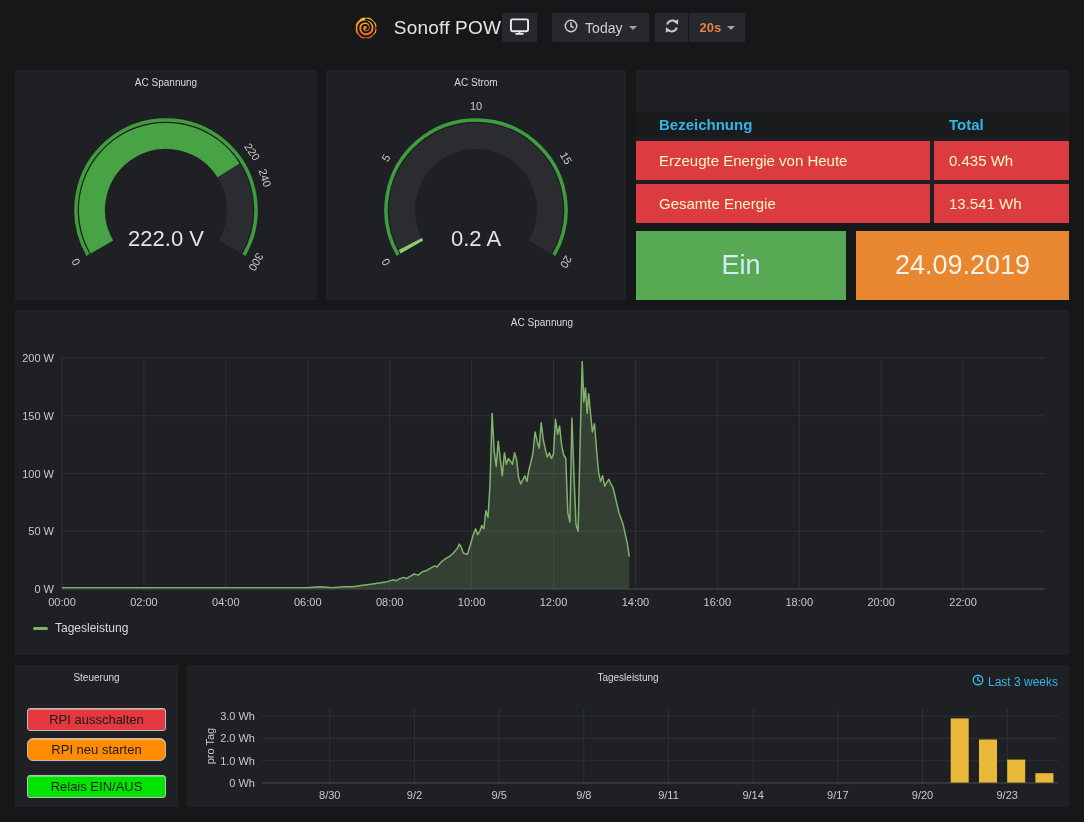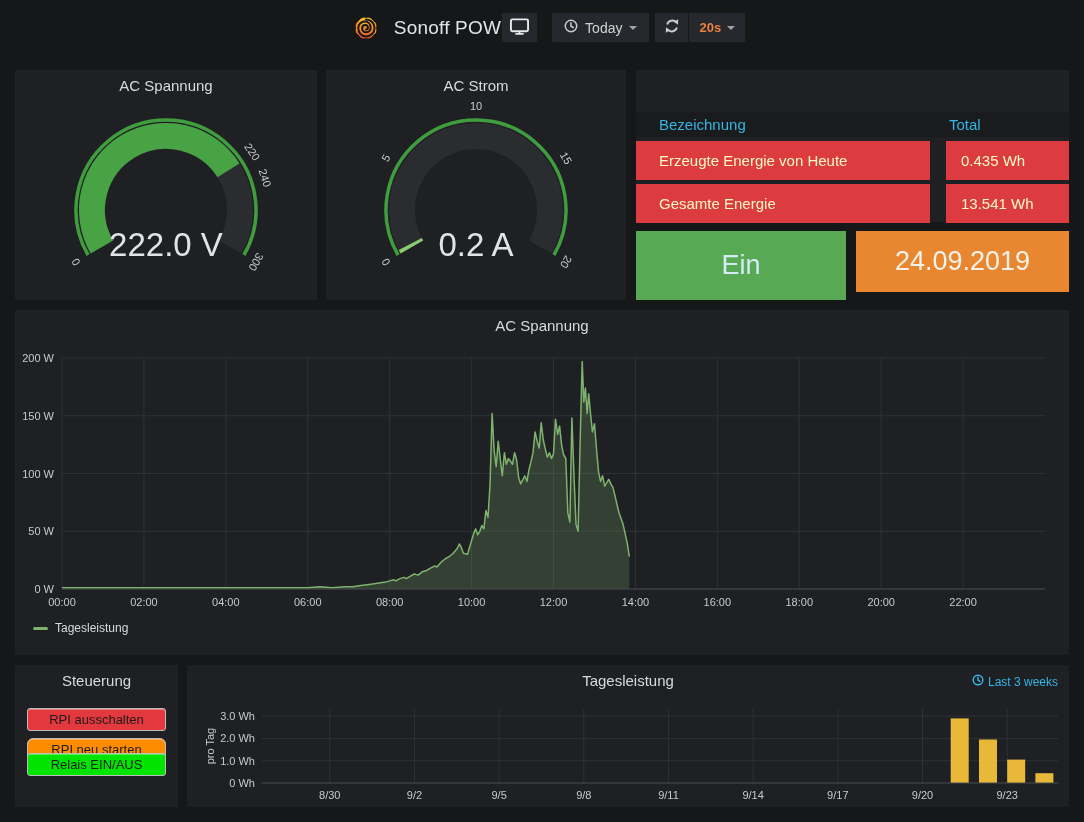--- a/index.html
+++ b/index.html
@@ -21,68 +21,68 @@
   .refresh-seg { width:34px; height:100%; display:flex; align-items:center; justify-content:center;
     background:transparent; border:none; border-right:1px solid #17181a; cursor:pointer; }
   .interval-seg { height:100%; display:flex; align-items:center; gap:6px; padding:0 10px;
     background:transparent; border:none; cursor:pointer; }
   .interval { color:var(--refresh-orange,#e8823e); font-size:13px; font-weight:700; }
   .caret { width:0; height:0; border-left:4px solid transparent; border-right:4px solid transparent;
     border-top:4px solid #9fa2a7; display:inline-block; }
 
   
   .panel { position:absolute; background:#1f2023; }
-  .panel-title { position:absolute; left:0; right:0; top:7px; text-align:center; font-size:15px;
+  .panel-title { position:absolute; left:0; right:0; top:7px; text-align:center; font-size:10px;
     font-weight:500; color:#d8d9da; cursor:pointer; }
   #panel-voltage { left:15px;  top:70px;  width:302px; height:230px; }
   #panel-current { left:326px; top:70px;  width:300px; height:230px; }
   #panel-solar   { left:636px; top:70px;  width:433px; height:152px; }
   #panel-state   { left:636px; top:231px; width:210px; height:69px; }
-  #panel-date    { left:856px; top:231px; width:213px; height:61px; }
+  #panel-date    { left:856px; top:231px; width:213px; height:69px; }
   #panel-power   { left:15px;  top:310px; width:1054px; height:345px; }
   #panel-control { left:15px;  top:665px; width:163px; height:142px; }
   #panel-daily   { left:187px; top:665px; width:882px; height:142px; }
 
   .gauge-svg, .chart-svg { position:absolute; left:0; top:0; width:100%; height:100%; }
   .gauge-value { position:absolute; left:0; right:0; top:156px; text-align:center;
-    font-size:33px; font-weight:500; color:#e2e3e5; }
+    font-size:22px; font-weight:500; color:#e2e3e5; }
 
   
   .solar-table { position:absolute; left:0; right:0; top:42px; bottom:0; }
   .solar-head { position:absolute; left:0; right:0; top:0; height:25px; background:#1a1b1d;
     display:grid; grid-template-columns:294px 139px; align-items:center; }
-  .solar-th { color:var(--accent-blue,#33b5e5); font-size:15px; font-weight:400; cursor:pointer; }
+  .solar-th { color:var(--accent-blue,#33b5e5); font-size:15px; font-weight:700; cursor:pointer; }
   .solar-th.c1 { padding-left:23px; }
   .solar-th.c2 { padding-left:19px; }
   .solar-row { position:absolute; left:0; right:0; height:39px; display:grid;
     grid-template-columns:294px 135px; gap:4px; }
   .solar-row.r1 { top:29px; } .solar-row.r2 { top:72px; }
   .solar-cell { background:var(--table-red,#dc3b40); color:#fef9c3; font-size:15px;
     display:flex; align-items:center; }
   .solar-cell.lbl { padding-left:23px; }
-  .solar-cell.val { padding-left:15px;margin-left:12px; }
+  .solar-cell.val { padding-left:15px; }
 
   
   .big-stat { position:absolute; inset:0; display:flex; align-items:center; justify-content:center;
     font-size:27px; font-weight:500; }
   #panel-state { background:var(--state-green,#57a953); }
   #panel-state .big-stat { color:#d4ebf5; }
   #panel-date { background:var(--date-orange,#e8872f); }
   #panel-date .big-stat { color:#f6f2ea; }
 
   
   .legend { position:absolute; left:18px; top:311px; display:flex; align-items:center; gap:7px; cursor:pointer; }
   .legend-dash { width:15px; height:3px; border-radius:2px; background:var(--series-green,#7eb26d); }
   .legend-label { font-size:12px; color:#d8d9da; }
 
   
   .ctl-btn { position:absolute; left:12px; width:139px; height:23px; border:1px solid #bdbdbd;
     border-radius:3px; font-size:13px; color:#1c1c1c; font-family:"Liberation Sans",sans-serif;
     cursor:pointer; box-shadow:inset 0 1px 0 rgba(255,255,255,.35); }
-  .ctl-btn.b1 { top:43px; } .ctl-btn.b2 { top:73px; } .ctl-btn.b3 { top:88px; }
+  .ctl-btn.b1 { top:43px; } .ctl-btn.b2 { top:73px; } .ctl-btn.b3 { top:110px; }
 
   
   .note-link { position:absolute; right:11px; top:9px; display:flex; align-items:center; gap:4px;
     color:var(--accent-blue,#33b5e5); font-size:12px; font-weight:500; cursor:pointer; }
 </style>
 </head>
 <body>
 
 <div class="navbar">
   <div class="nav-left">

